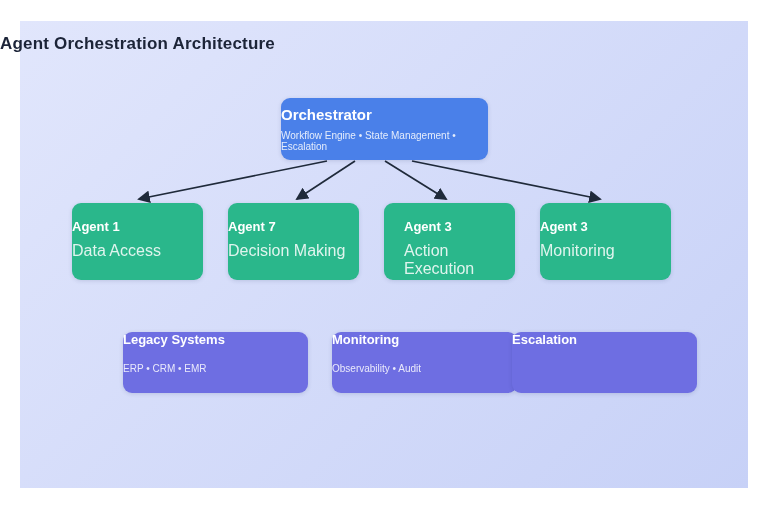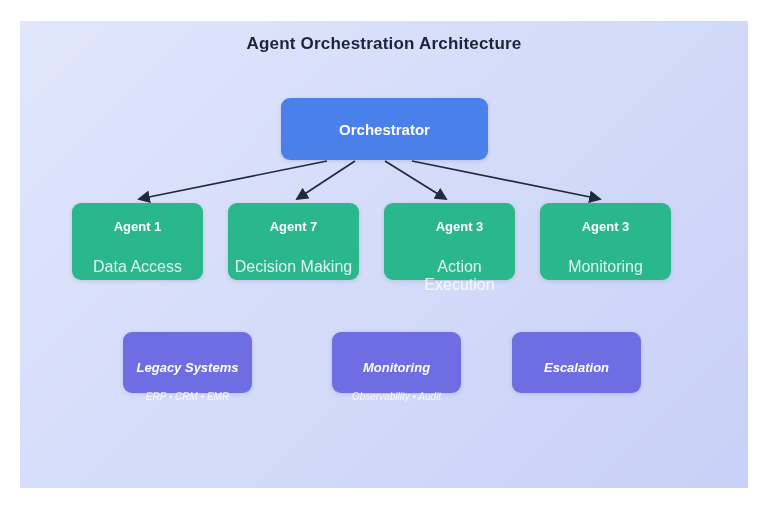--- a/index.html
+++ b/index.html
@@ -21,39 +21,38 @@
     top: 21px;
     width: 728px;
     height: 467px;
     background: linear-gradient(135deg, var(--canvas_light, #e1e6fc) 0%, var(--canvas_dark, #c7d1f7) 100%);
   }
   .page-title {
     position: absolute;
     left: 0;
     top: 34px;
     width: 768px;
-    text-align: center;
+    text-align: left;
     font-size: 17px;
     font-weight: bold;
     color: var(--title_text, #1c2438);
     letter-spacing: 0.2px;
   }
   .connector-layer {
     position: absolute;
     left: 0;
     top: 0;
     width: 768px;
     height: 509px;
     pointer-events: none;
   }
   .node {
     position: absolute;
     border-radius: 9px;
     color: #ffffff;
-    text-align: center;
     box-sizing: border-box;
     box-shadow: 0 1px 4px rgba(30, 40, 90, 0.15);
   }
   .node .node-title {
     font-weight: bold;
   }
   .node .node-subtitle {
     opacity: 0.85;
   }
   .orchestrator {
@@ -69,33 +68,32 @@
   }
   .orchestrator .node-title { font-size: 15px; }
   .orchestrator .node-subtitle { font-size: 10px; }
   .agent {
     top: 203px;
     width: 131px;
     height: 77px;
     background: var(--agent_green, #2ab78b);
     padding-top: 16px;
   }
-  .agent .node-title { font-size: 13px; margin-bottom: 24px; }
+  .agent .node-title { font-size: 13px; margin-bottom: 8px; }
   .agent .node-subtitle { font-size: 16px; }
   .agent-1 { left: 72px; }
   .agent-2 { left: 228px; }
   .agent-3 { left: 384px; padding-left: 20px; }
   .agent-4 { left: 540px; }
   .system {
     top: 332px;
-    width: 129px;
+    width: 185px;
     height: 61px;
     background: var(--system_purple, #6e6ee2);
-    padding-top: 28px;
-    font-style: italic;
+    padding-top: 0;
   }
   .system .node-title { font-size: 13px; margin-bottom: 7px; }
   .system .node-subtitle { font-size: 10px; margin-top: 16px; }
   .system-1 { left: 123px; }
   .system-2 { left: 332px; }
   .system-3 { left: 512px; }
 </style>
 </head>
 <body>
 
@@ -113,20 +111,21 @@
     <g>
         <line x1="327" y1="161" x2="139" y2="199" stroke="#1f2a3a" stroke-width="1.7" marker-end="url(#arrowhead)"></line>
         <line x1="355" y1="161" x2="297" y2="199" stroke="#1f2a3a" stroke-width="1.7" marker-end="url(#arrowhead)"></line>
         <line x1="385" y1="161" x2="446" y2="199" stroke="#1f2a3a" stroke-width="1.7" marker-end="url(#arrowhead)"></line>
         <line x1="412" y1="161" x2="600" y2="199" stroke="#1f2a3a" stroke-width="1.7" marker-end="url(#arrowhead)"></line>
       </g>
   </svg>
 
   <div class="node orchestrator">
     <div class="node-title">Orchestrator</div>
+    <div class="node-subtitle">Workflow Engine • State Management • Escalation</div>
   </div>
 
   <div class="node agent agent-1">
     <div class="node-title">Agent 1</div>
     <div class="node-subtitle">Data Access</div>
   </div>
   <div class="node agent agent-2">
     <div class="node-title">Agent 7</div>
     <div class="node-subtitle">Decision Making</div>
   </div>

